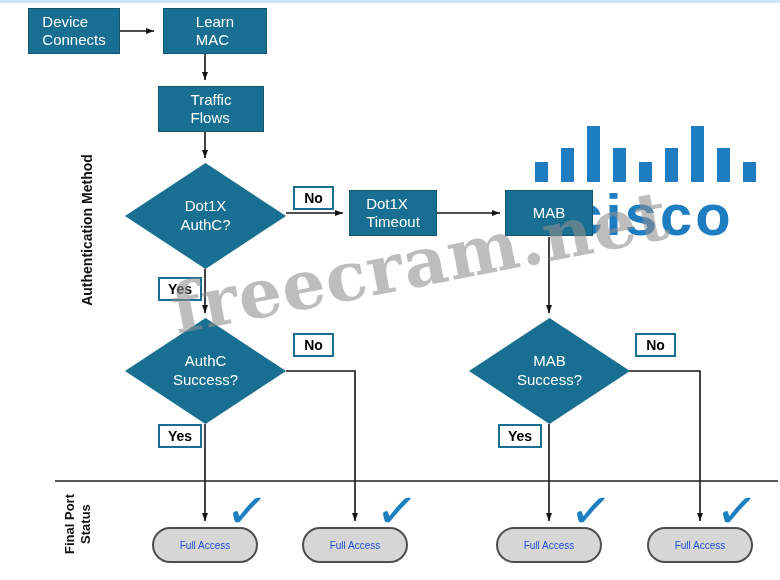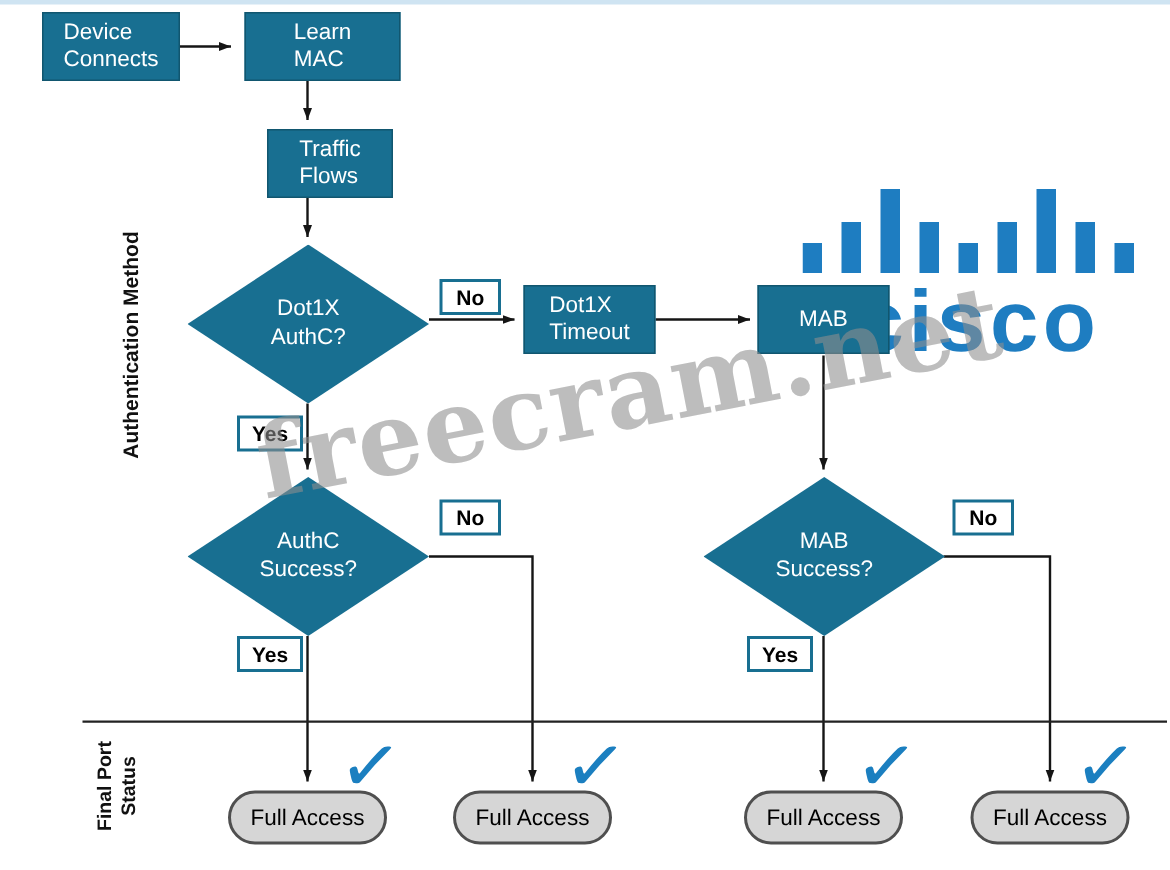--- a/index.html
+++ b/index.html
@@ -24,21 +24,21 @@
     text-align:center; white-space:pre-line; font-size:15px; line-height:1.25;
   }
   .edge-label {
     position:absolute; background:#ffffff; border:2px solid var(--label_border,#186f91);
     color:#000000; font-size:14px; font-weight:700;
     display:flex; align-items:center; justify-content:center;
   }
   .oval {
     position:absolute; background:var(--oval_fill,#d6d6d6); border:2px solid #4f4f4f;
     border-radius:18px; display:flex; align-items:center; justify-content:center;
-    font-size:15px; color:#000000;
+    font-size:10px; color:#1d4ed8;
   }
   .check {
     position:absolute; color:var(--check,#1b7fc0); font-size:50px; font-weight:700;
     line-height:1; transform:rotate(6deg);
   }
   .section-label {
     position:absolute; font-weight:700; color:#111; text-align:center;
     white-space:pre-line; transform:rotate(-90deg);
   }
   .section-label.auth { left:-12px; top:221px; width:200px; height:18px; font-size:14px; }
@@ -105,21 +105,21 @@
   </svg>
 
   <div class="section-label auth">Authentication Method</div>
   <div class="section-label final">Final Port
 Status</div>
 
   <div class="box" style="left:28px;top:8px;width:92px;height:46px">Device
 Connects</div>
   <div class="box" style="left:163px;top:8px;width:104px;height:46px">Learn
 MAC</div>
-  <div class="box" style="left:178px;top:86px;width:84px;height:46px">Traffic
+  <div class="box" style="left:158px;top:86px;width:106px;height:46px">Traffic
 Flows</div>
   <div class="box" style="left:349px;top:190px;width:88px;height:46px">Dot1X
 Timeout</div>
   <div class="box" style="left:505px;top:190px;width:88px;height:46px">MAB</div>
 
   <div class="diamond" style="left:125px;top:163px;width:161px;height:106px">Dot1X
 AuthC?</div>
   <div class="diamond" style="left:125px;top:318px;width:161px;height:106px">AuthC
 Success?</div>
   <div class="diamond" style="left:469px;top:318px;width:161px;height:106px">MAB

